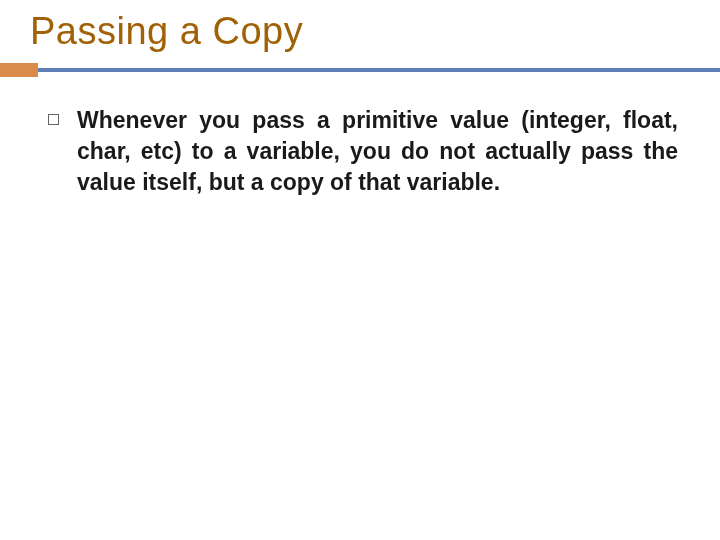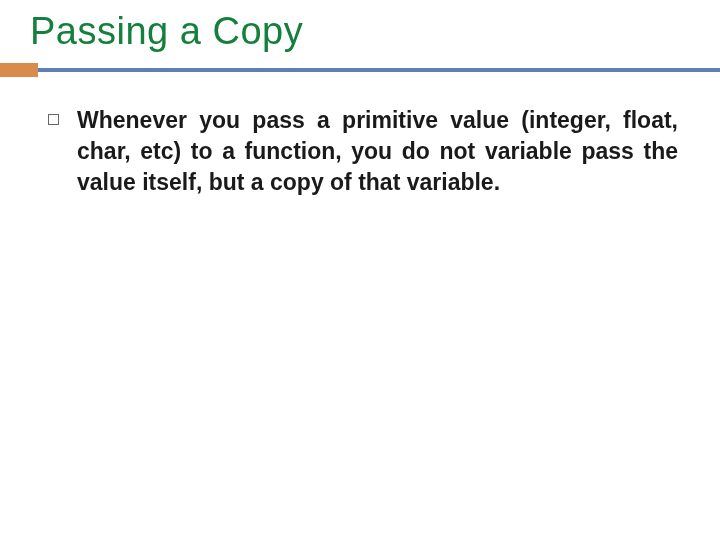--- a/index.html
+++ b/index.html
@@ -15,21 +15,21 @@
     background: #ffffff;
     position: relative;
     padding: 0;
   }
   .title-area {
     padding: 10px 0 0 30px;
   }
   .title {
     font-size: 38px;
     font-weight: 400;
-    color: #15803d;
+    color: #a16207;
     letter-spacing: 0.5px;
   }
   .divider-row {
     display: flex;
     align-items: center;
     margin-top: 10px;
     height: 14px;
   }
   .accent-block {
     width: 38px;
@@ -74,16 +74,16 @@
   <div class="title-area">
     <h1 class="title">Passing a Copy</h1>
   </div>
   <div class="divider-row">
     <div class="accent-block"></div>
     <div class="divider-line"></div>
   </div>
   <div class="content">
     <div class="bullet-item">
       <div class="bullet-marker"></div>
-      <div class="bullet-text">Whenever you pass a primitive value (integer, float, char, etc) to a function, you do not variable pass the value itself, but a copy of that variable.</div>
+      <div class="bullet-text">Whenever you pass a primitive value (integer, float, char, etc) to a variable, you do not actually pass the value itself, but a copy of that variable.</div>
     </div>
   </div>
 </div>
 
 </body></html>

